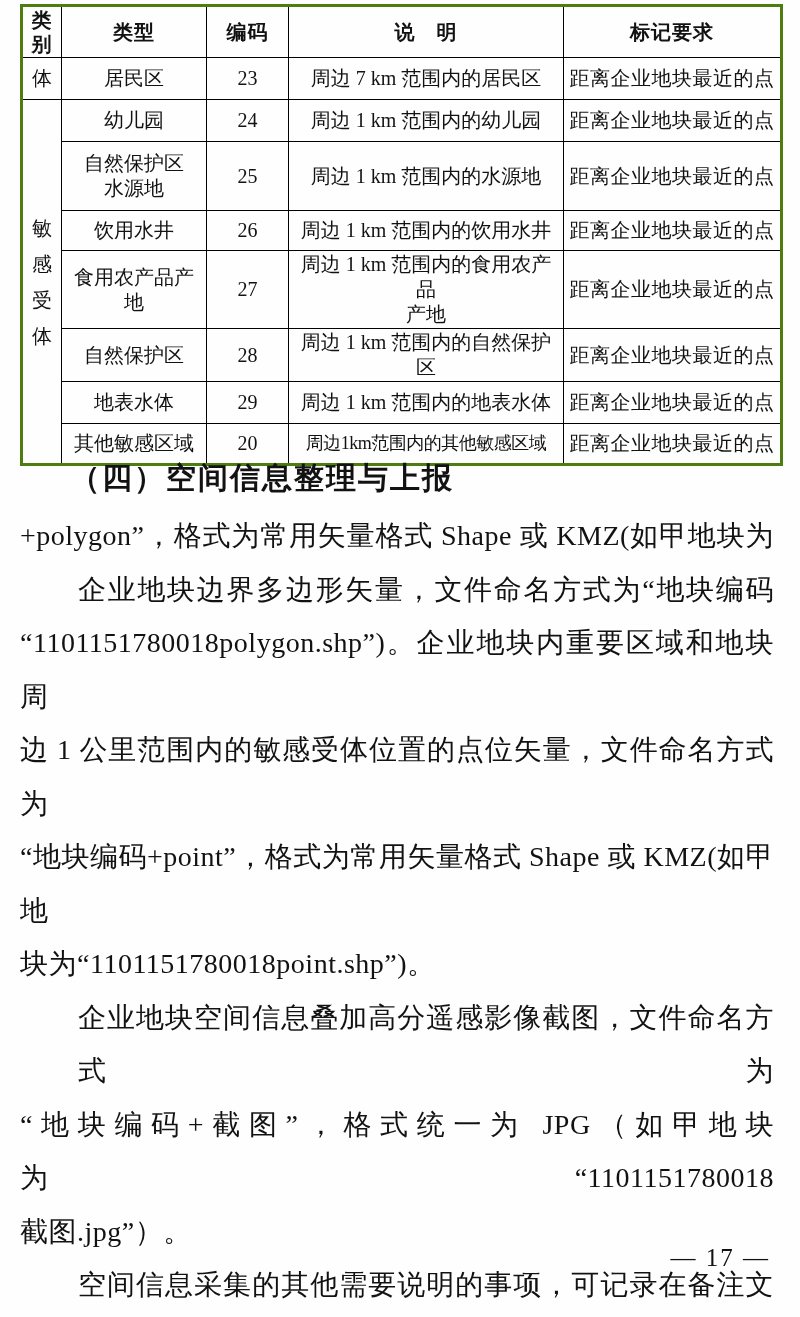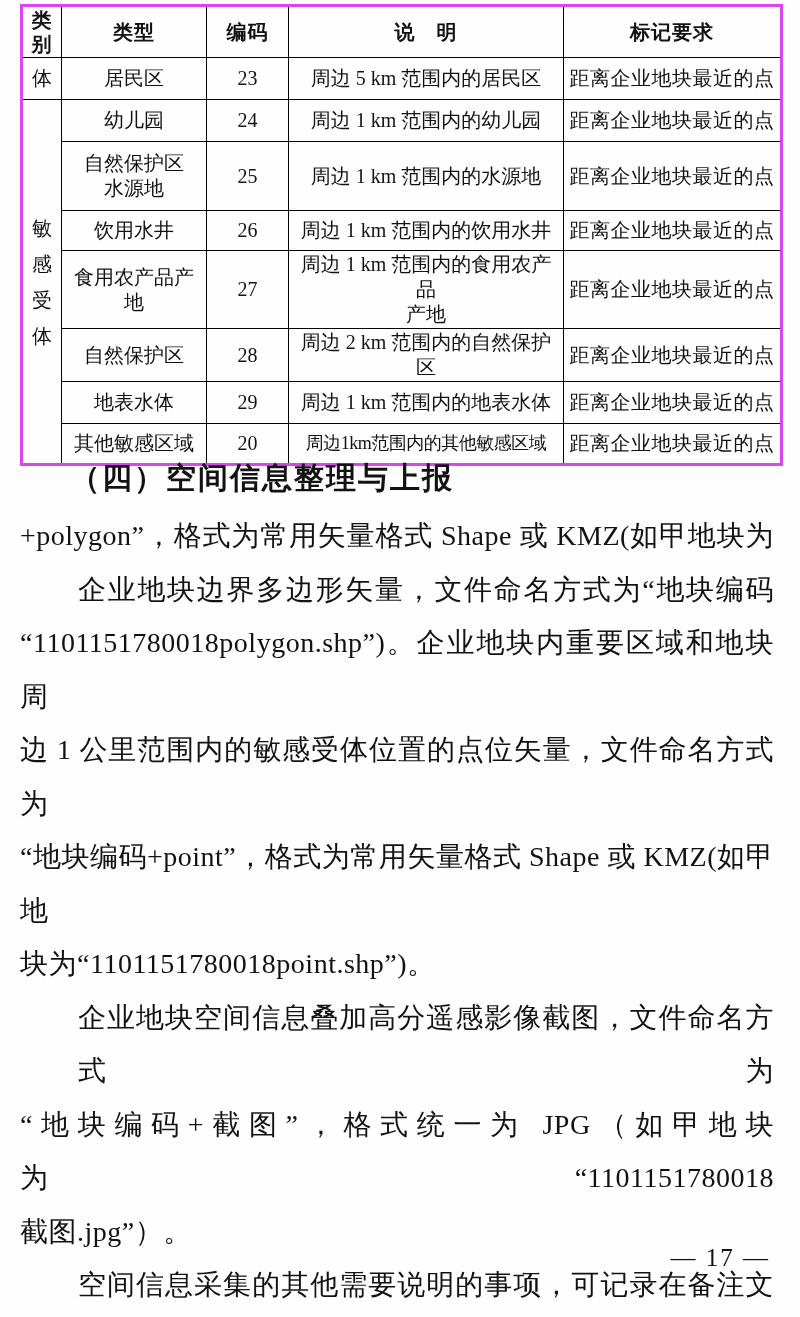--- a/index.html
+++ b/index.html
@@ -11,21 +11,21 @@
     overflow:hidden;
     font-family:"Liberation Serif","DejaVu Serif",serif;
     color:#121212;
   }
   
   table.tbl{
     position:absolute;left:20px;top:4px;
     width:760px;
     border-collapse:collapse;
     table-layout:fixed;
-    border:3px solid #d946ef;
+    border:3px solid #4d7c0f;
   }
   table.tbl td{
     border:1px solid #000;
     text-align:center;
     vertical-align:middle;
     padding:1px 3px;
     font-size:20px;
     line-height:1.25;
     overflow:hidden;
   }
@@ -82,21 +82,21 @@
           </td>
       <td class="hd">类型</td>
       <td class="hd">编码</td>
       <td class="hd">说　明</td>
       <td class="hd">标记要求</td>
     </tr>
     <tr style="height:42px">
       <td class="grp-top">体</td>
       <td>居民区</td>
       <td>23</td>
-      <td class="desc">周边 5 km 范围内的居民区</td>
+      <td class="desc">周边 7 km 范围内的居民区</td>
       <td class="mark">距离企业地块最近的点</td>
     </tr>
     <tr style="height:42px">
       <td rowspan="7">
             <div class="vtext loose">敏感受体</div>
           </td>
       <td>幼儿园</td>
       <td>24</td>
       <td class="desc">周边 1 km 范围内的幼儿园</td>
       <td class="mark">距离企业地块最近的点</td>
@@ -117,21 +117,21 @@
     <tr style="height:63px">
       <td>食用农产品产地</td>
       <td>27</td>
       <td class="desc preline">周边 1 km 范围内的食用农产品
 产地</td>
       <td class="mark">距离企业地块最近的点</td>
     </tr>
     <tr style="height:42px">
       <td>自然保护区</td>
       <td>28</td>
-      <td class="desc">周边 2 km 范围内的自然保护区</td>
+      <td class="desc">周边 1 km 范围内的自然保护区</td>
       <td class="mark">距离企业地块最近的点</td>
     </tr>
     <tr style="height:42px">
       <td>地表水体</td>
       <td>29</td>
       <td class="desc">周边 1 km 范围内的地表水体</td>
       <td class="mark">距离企业地块最近的点</td>
     </tr>
     <tr style="height:41px">
       <td>其他敏感区域</td>

